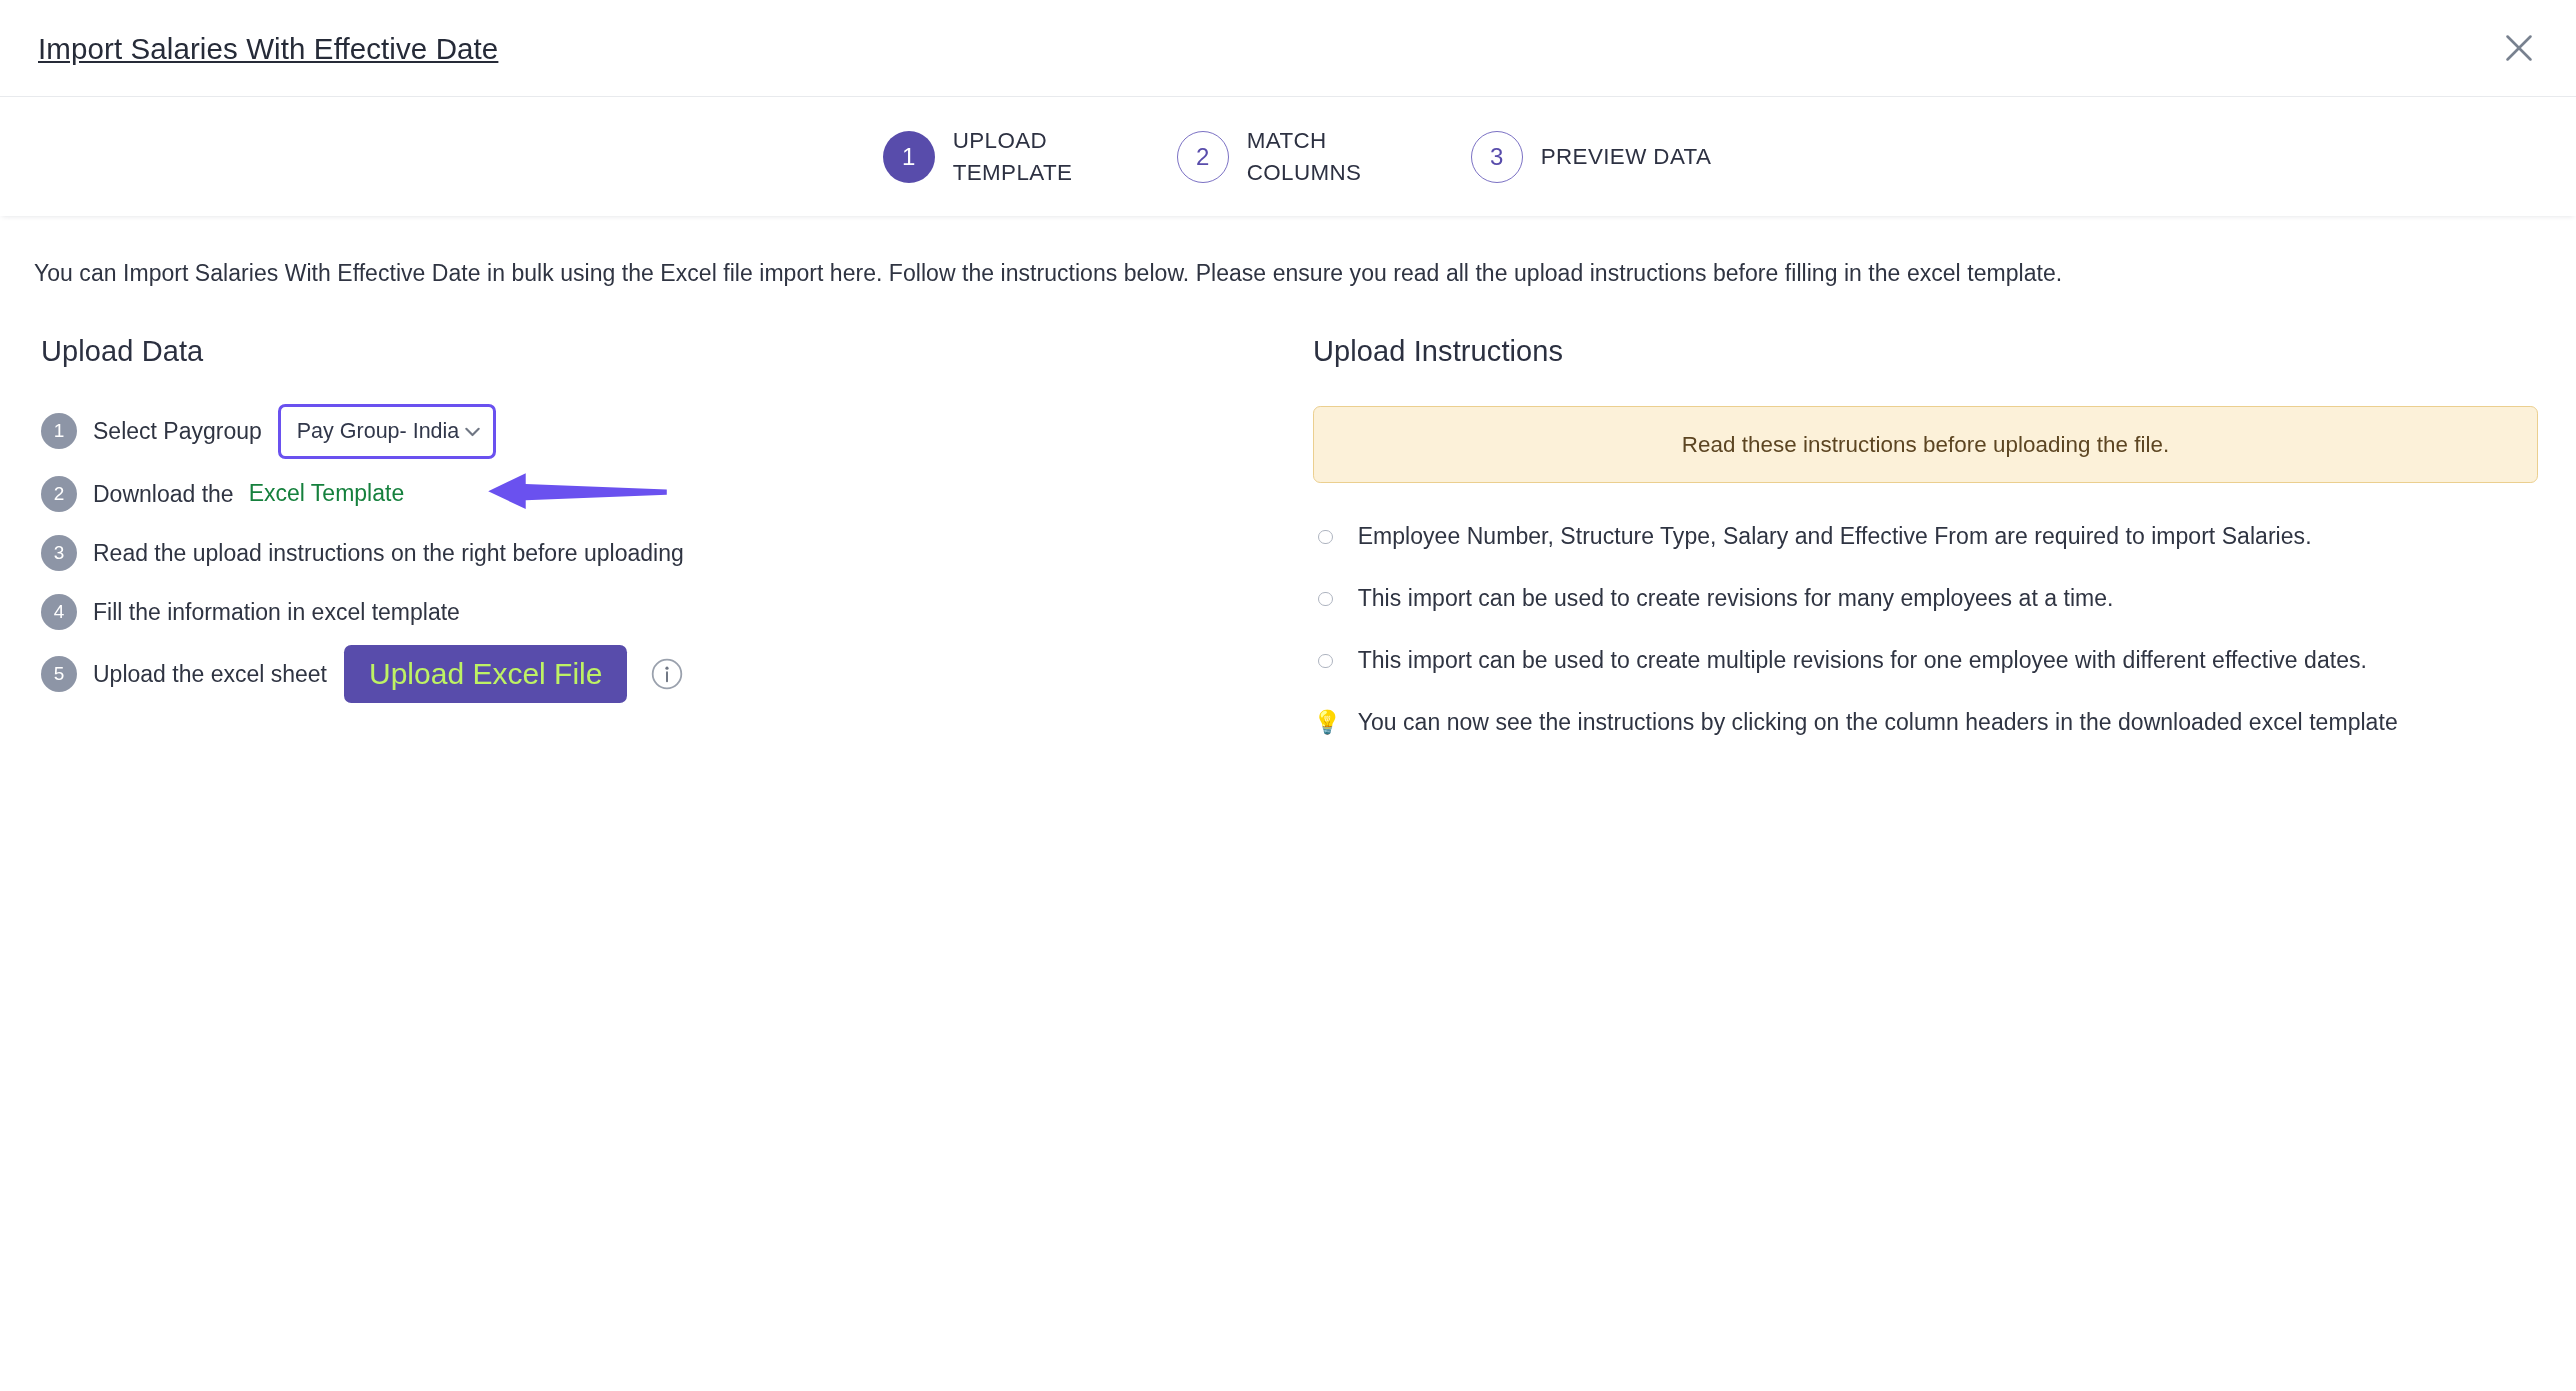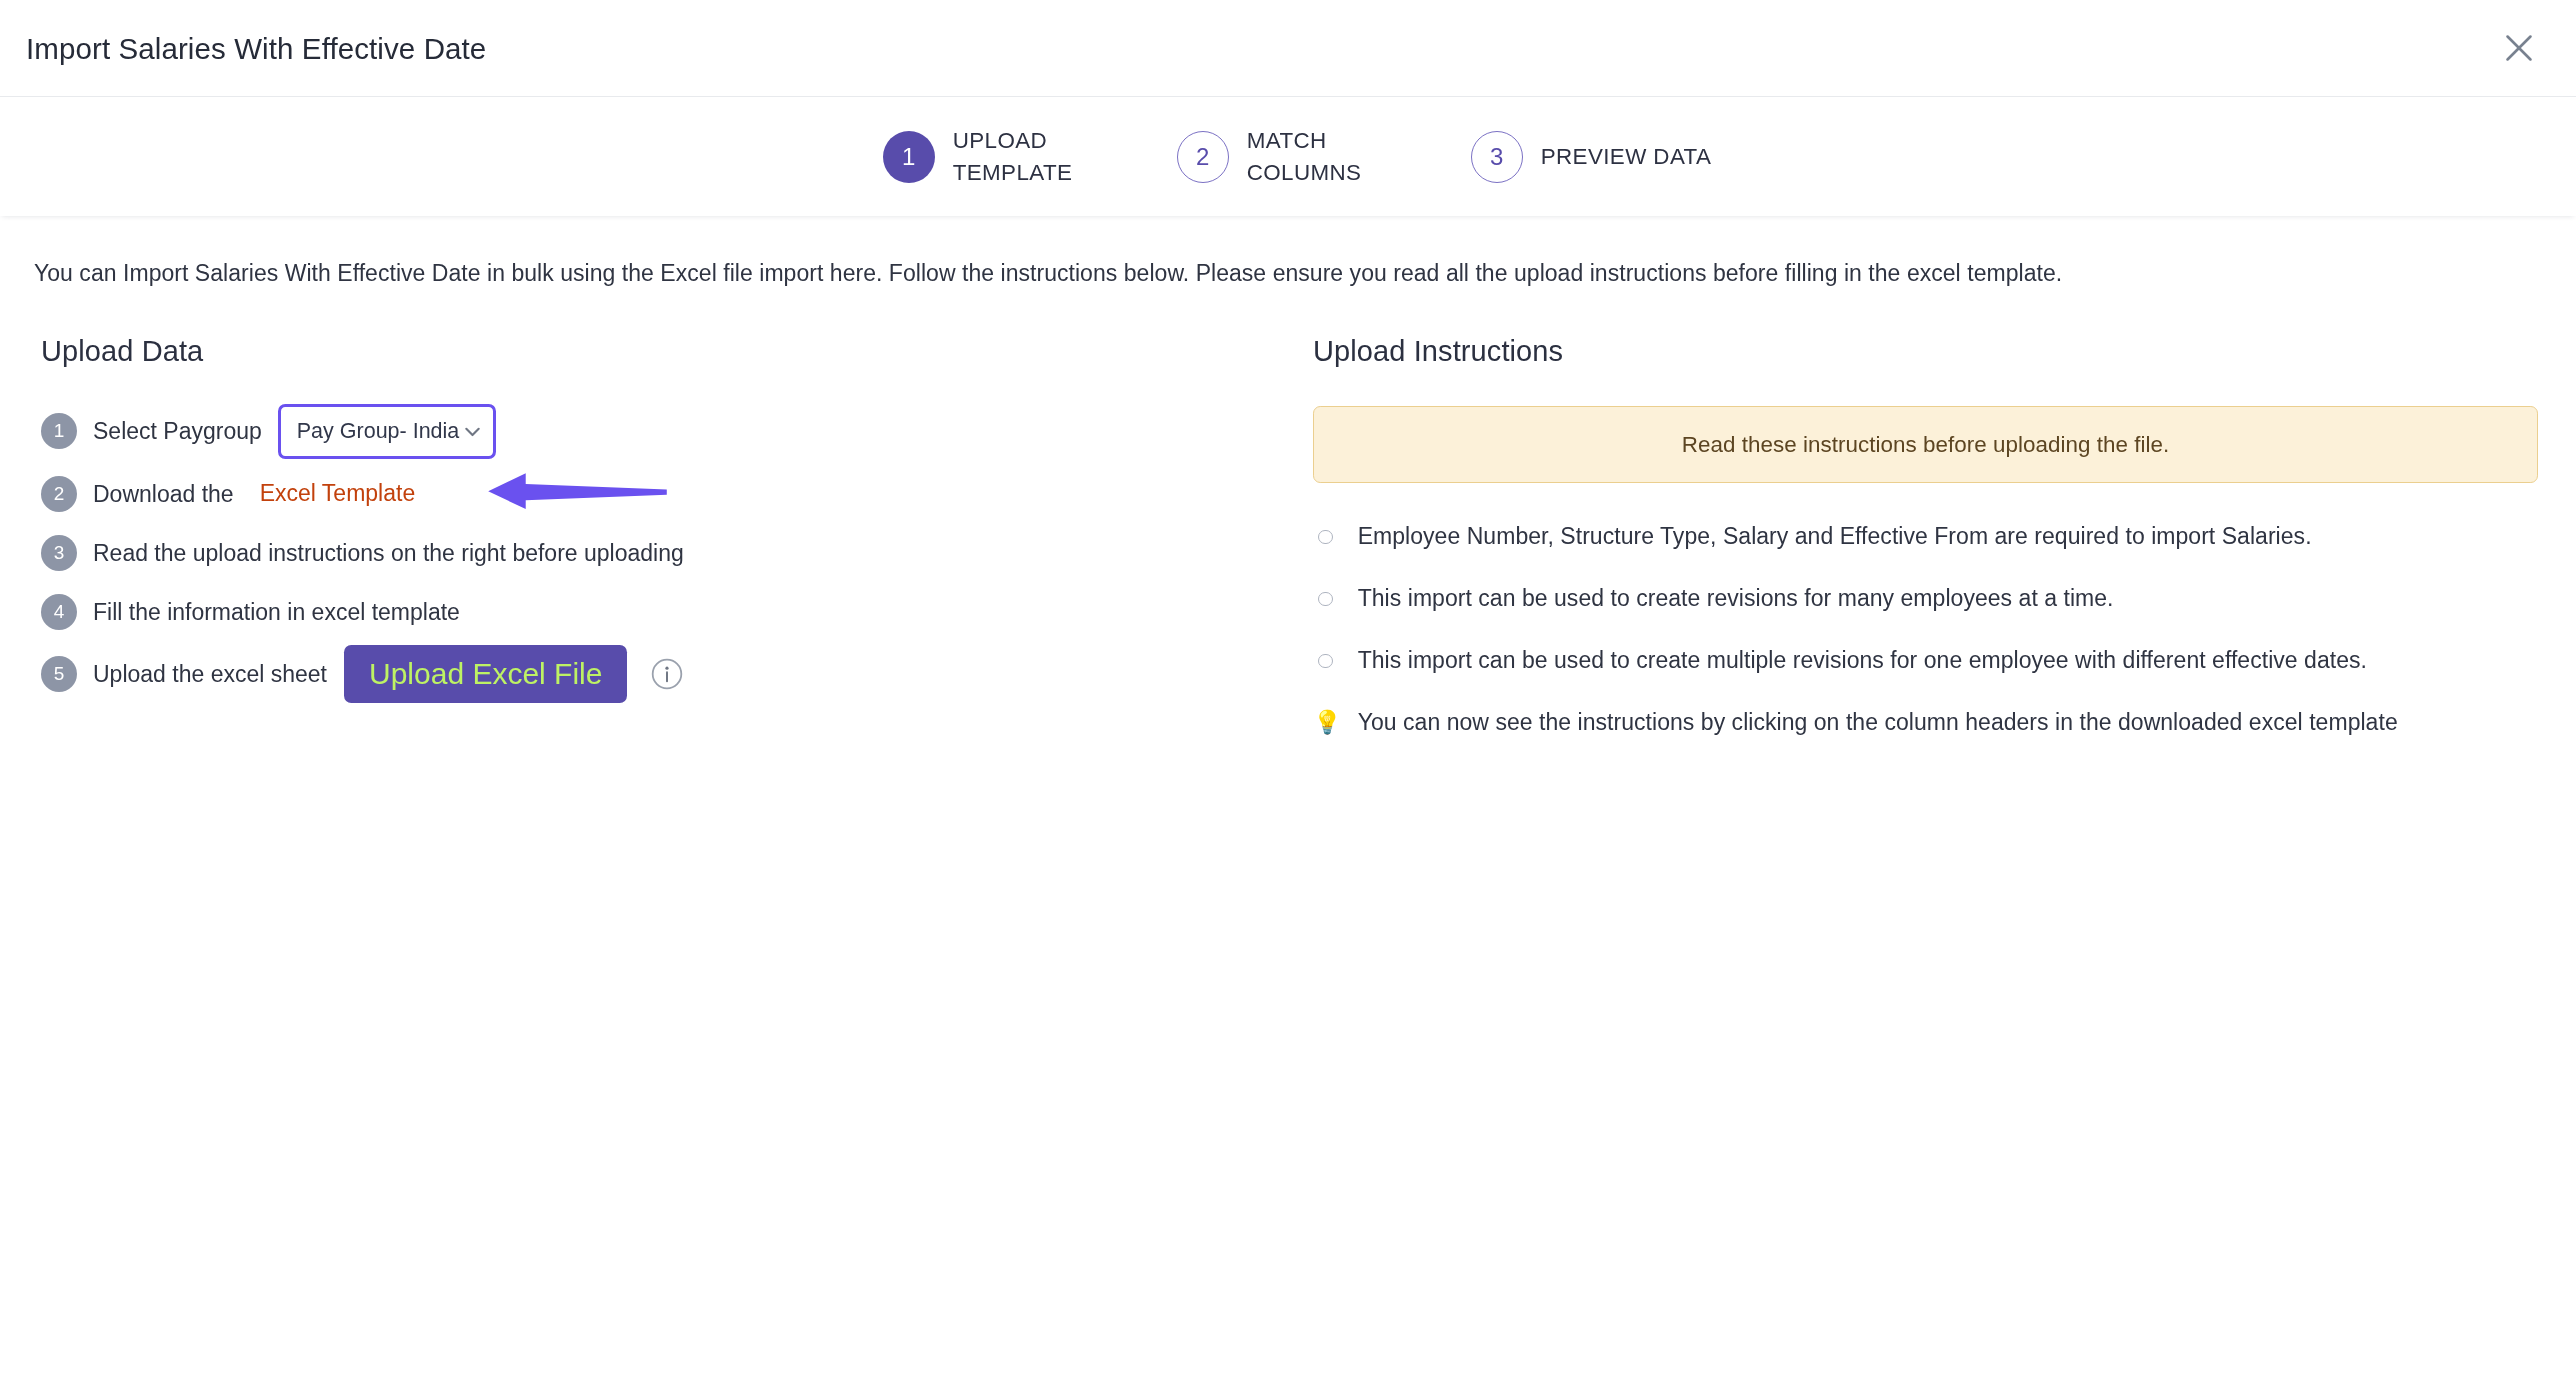--- a/index.html
+++ b/index.html
@@ -22,27 +22,28 @@
     position: absolute;
     left: 0; top: 0;
     width: 2576px;
     height: 97px;
     background: #ffffff;
     border-bottom: 1.8px solid #e8eaed;
     box-sizing: border-box;
   }
   .modal-title {
     position: absolute;
-    left: 26px;
+    left: 38px;
     top: 32px;
     font-size: 29.5px;
     font-weight: 400;
     color: #262b38;
     letter-spacing: 0.1px;
     white-space: nowrap;
+    text-decoration: underline;
   }
   .close-btn {
     position: absolute;
     right: 32px;
     top: 23px;
     width: 50px;
     height: 50px;
     display: flex;
     align-items: center;
     justify-content: center;
@@ -185,22 +186,22 @@
     flex: 1;
     font-size: 21.5px;
     color: #31374a;
     white-space: nowrap;
   }
   .chev { flex: none; display:block; }
 
   
   .tpl-link {
     font-size: 23px;
-    color: #c2410c;
-    margin-left: 26px;
+    color: #15803d;
+    margin-left: 15px;
     cursor: pointer;
     white-space: nowrap;
   }
   .arrow-annotation {
     position: absolute;
     left: 447px;
     top: -3.6px;
     width: 179px;
     height: 50px;
     pointer-events: none;

